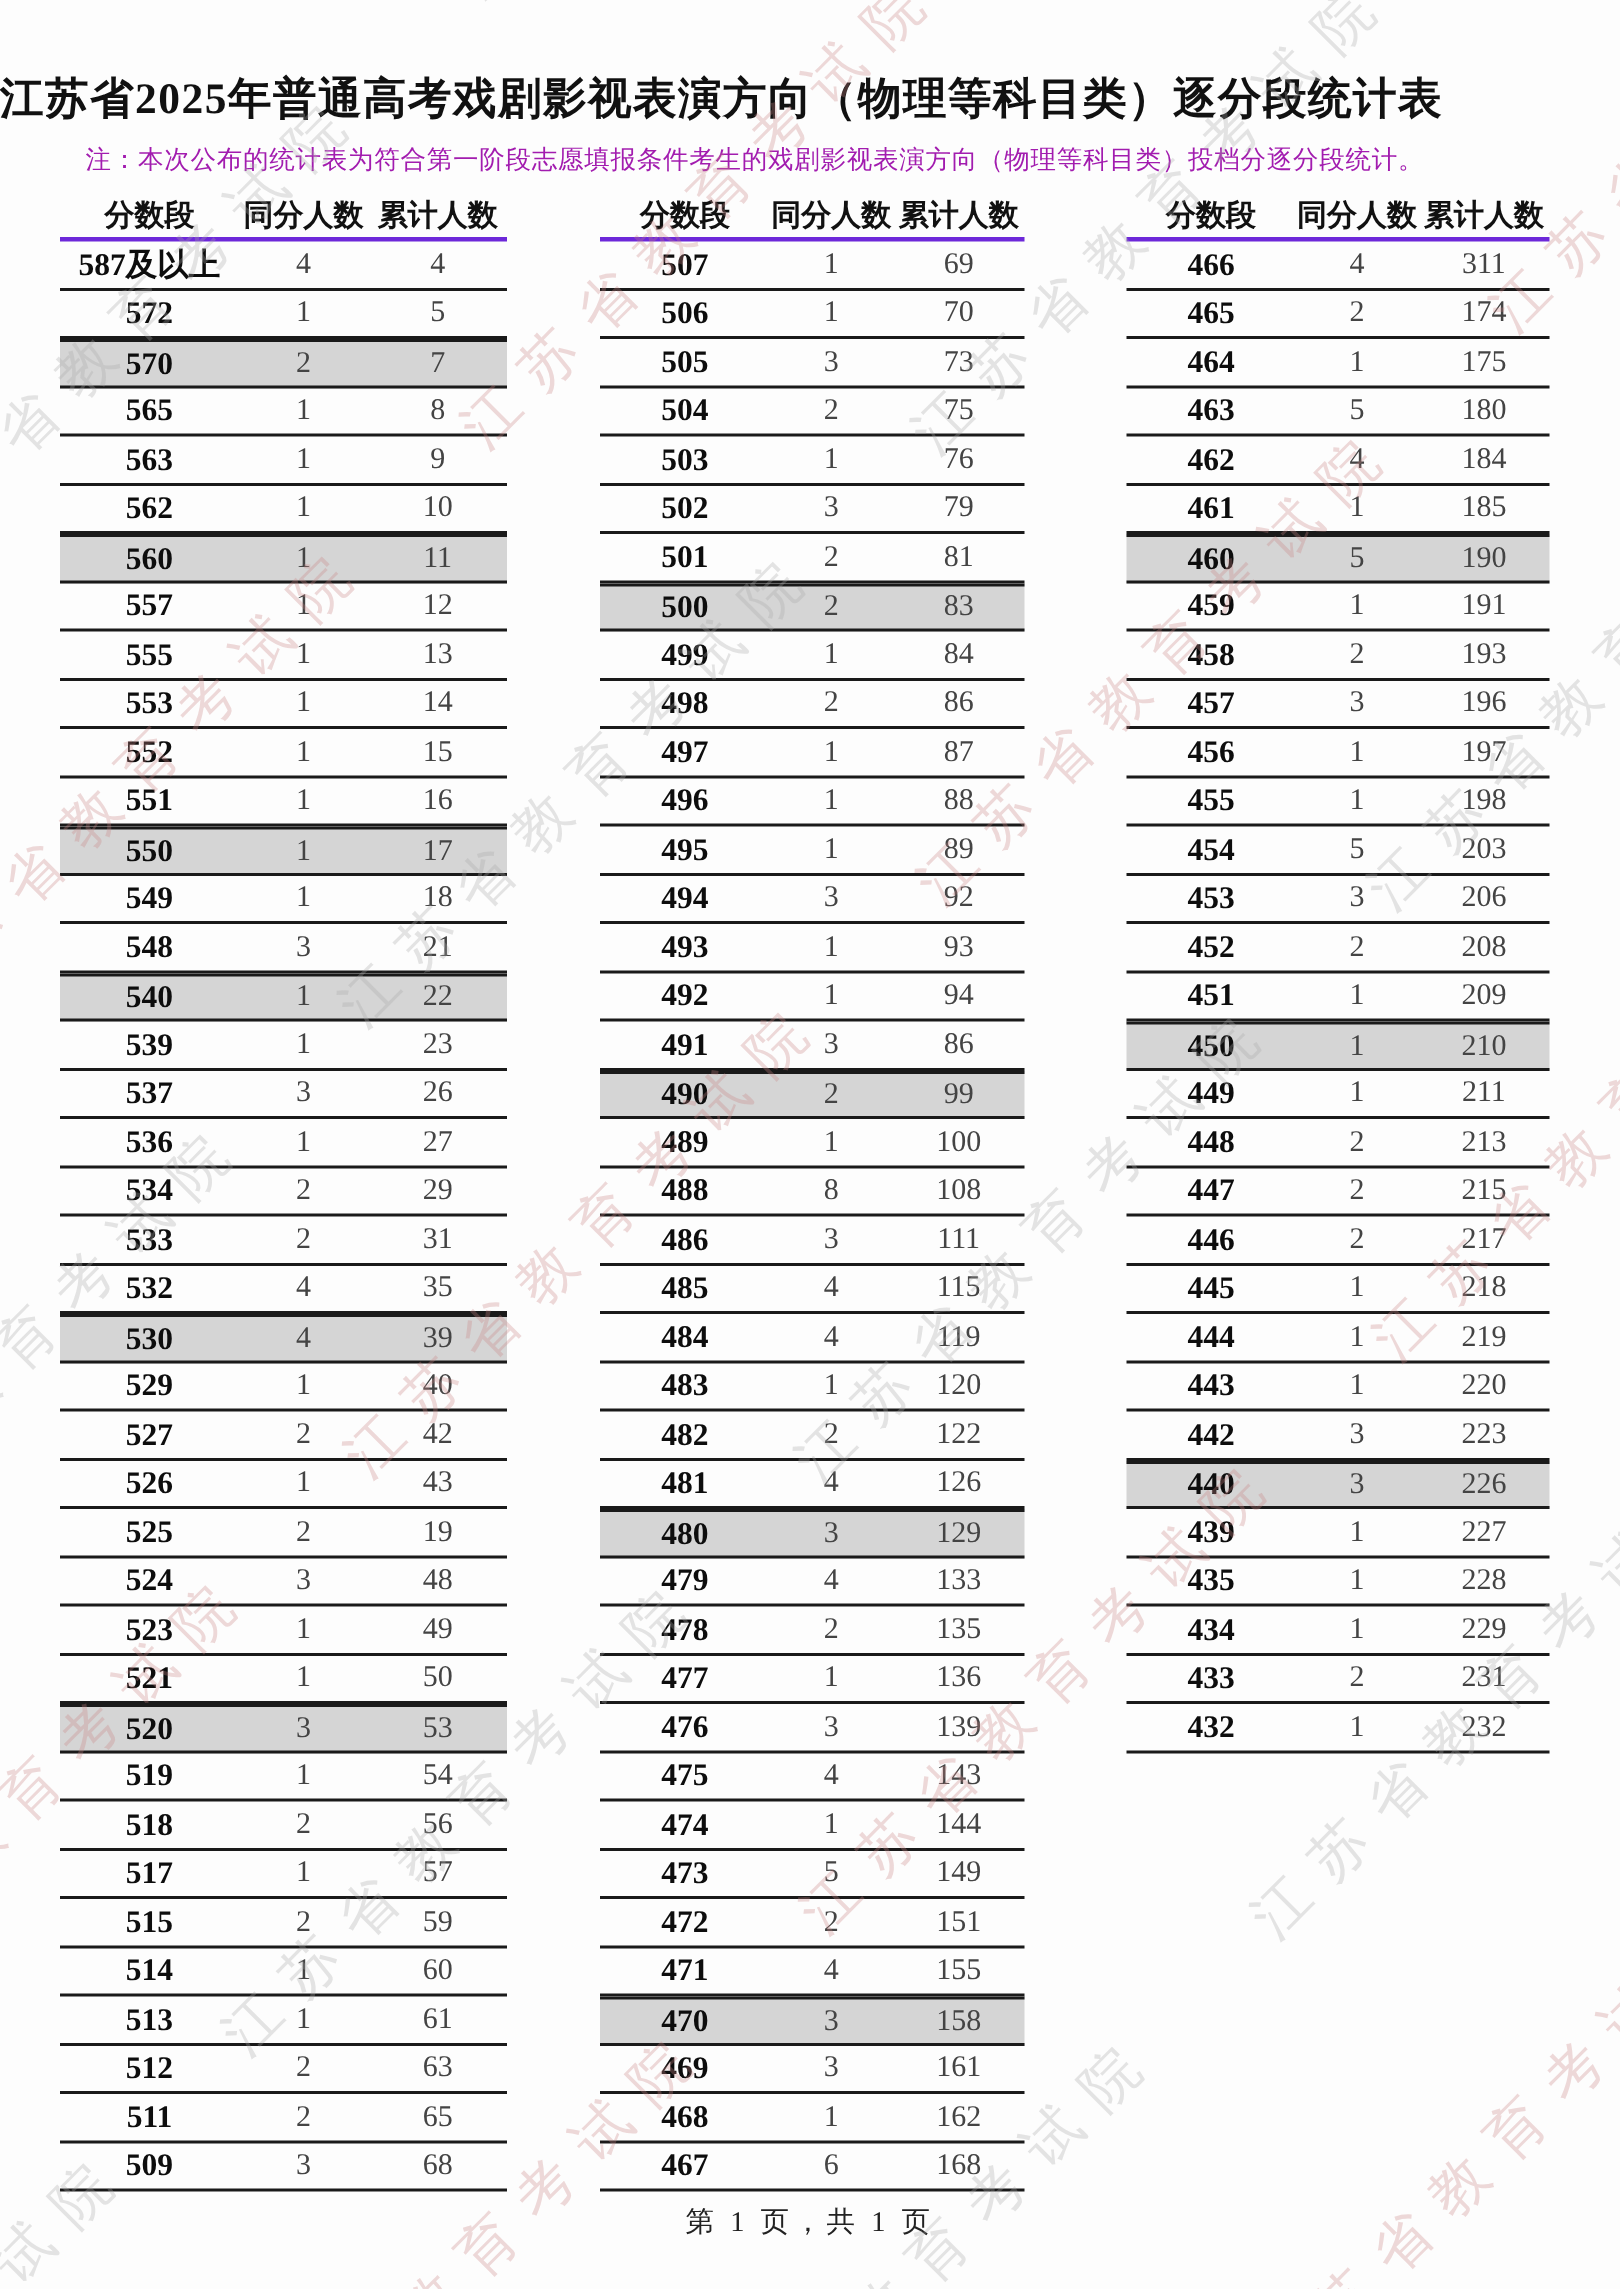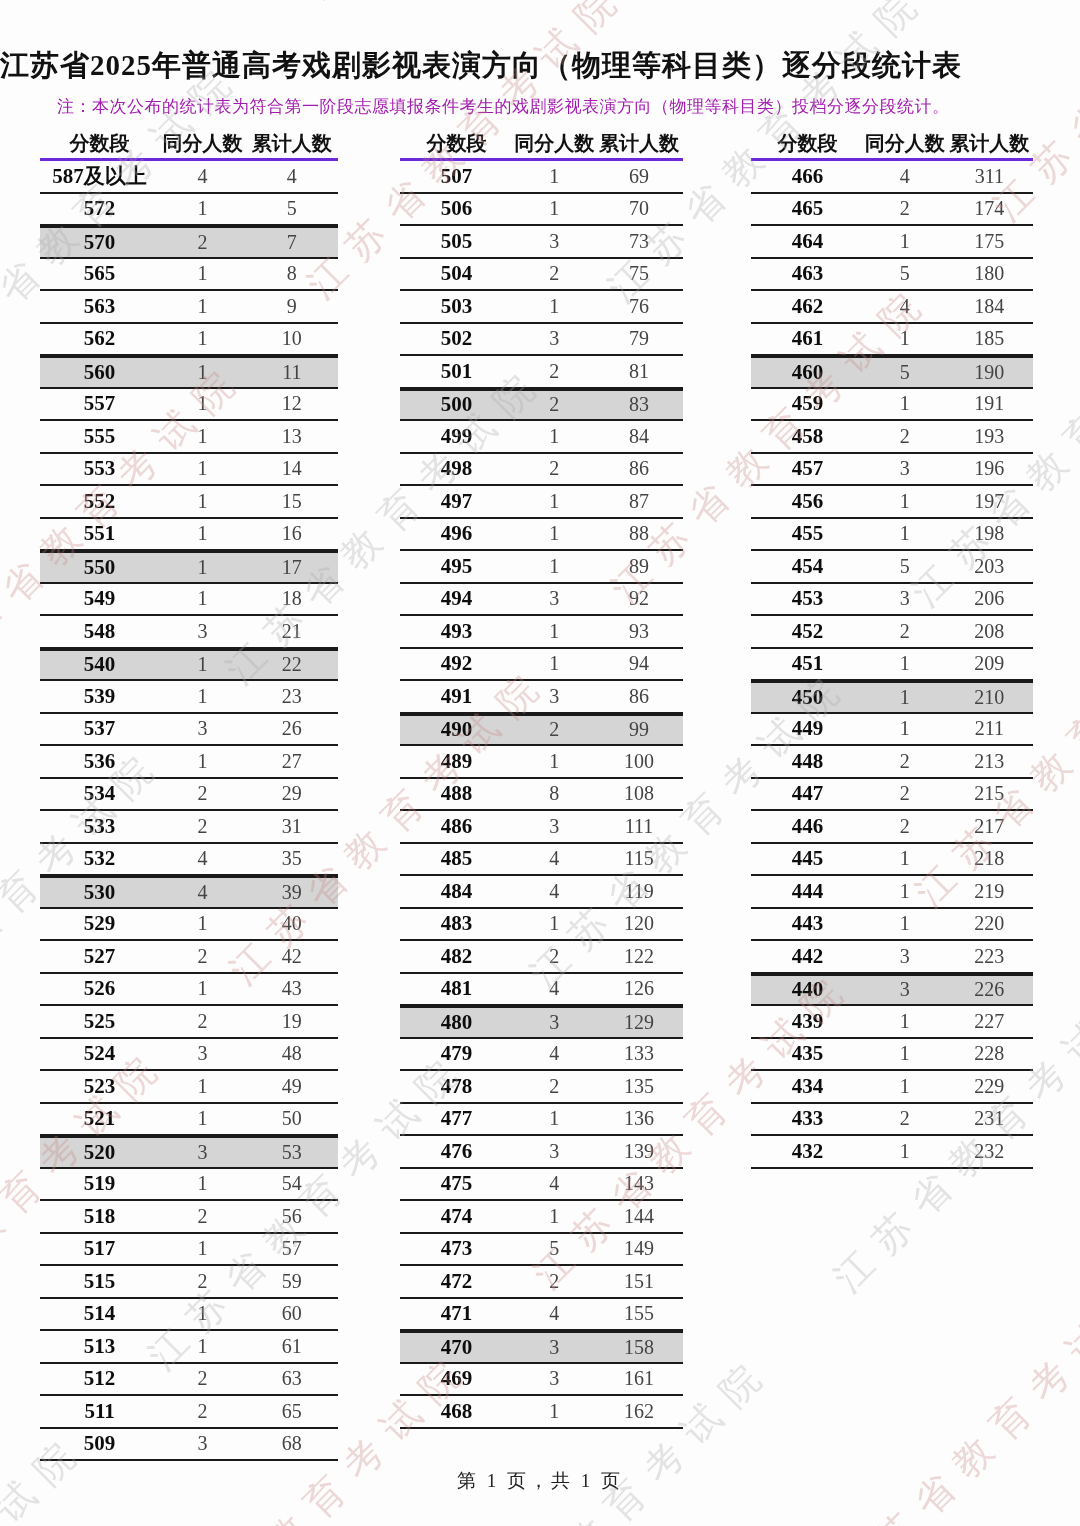--- a/index.html
+++ b/index.html
@@ -546,20 +546,25 @@
         <div class="row">
           <span class="c-score">469</span>
           <span class="c-cnt">3</span>
           <span class="c-cum">161</span>
         </div>
         <div class="row">
           <span class="c-score">468</span>
           <span class="c-cnt">1</span>
           <span class="c-cum">162</span>
         </div>
+        <div class="row">
+          <span class="c-score">467</span>
+          <span class="c-cnt">6</span>
+          <span class="c-cum">168</span>
+        </div>
       </div>
   </div>
 
   <div class="score-table t2">
     <div class="thead">
       <span class="h c-score">分数段</span>
       <span class="h c-cnt">同分人数</span>
       <span class="h c-cum">累计人数</span>
     </div>
     <div class="tbody">

